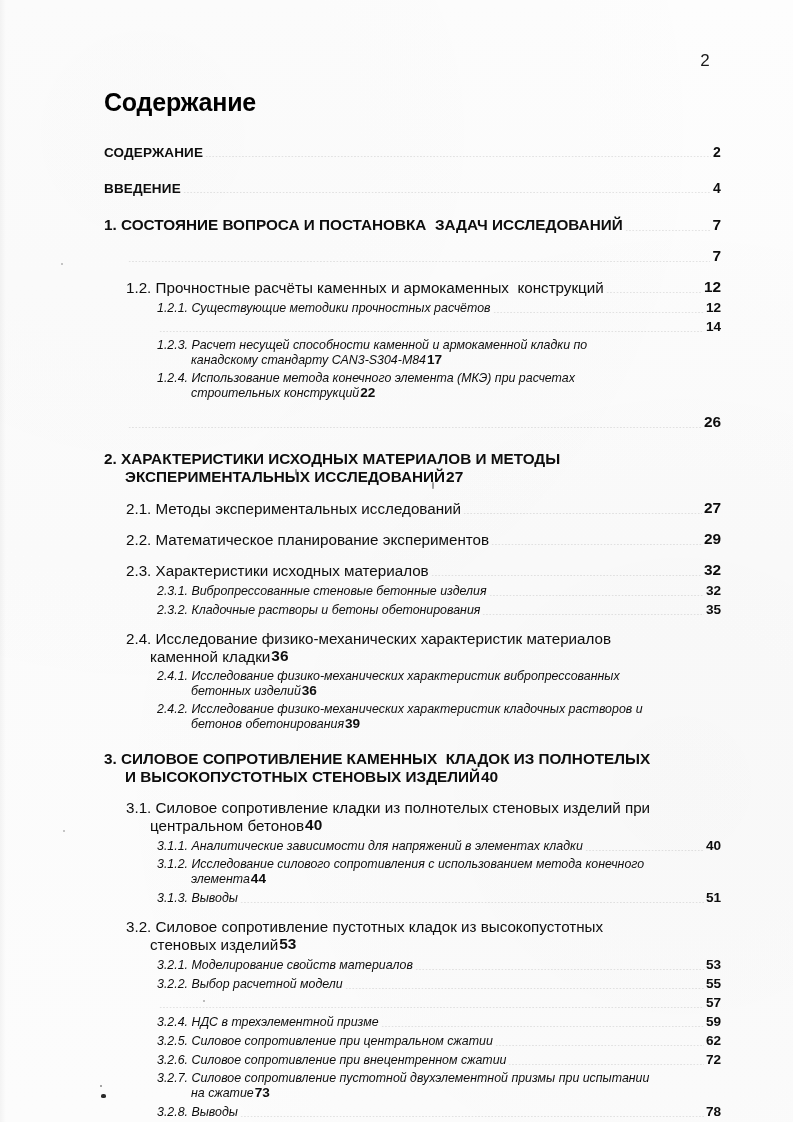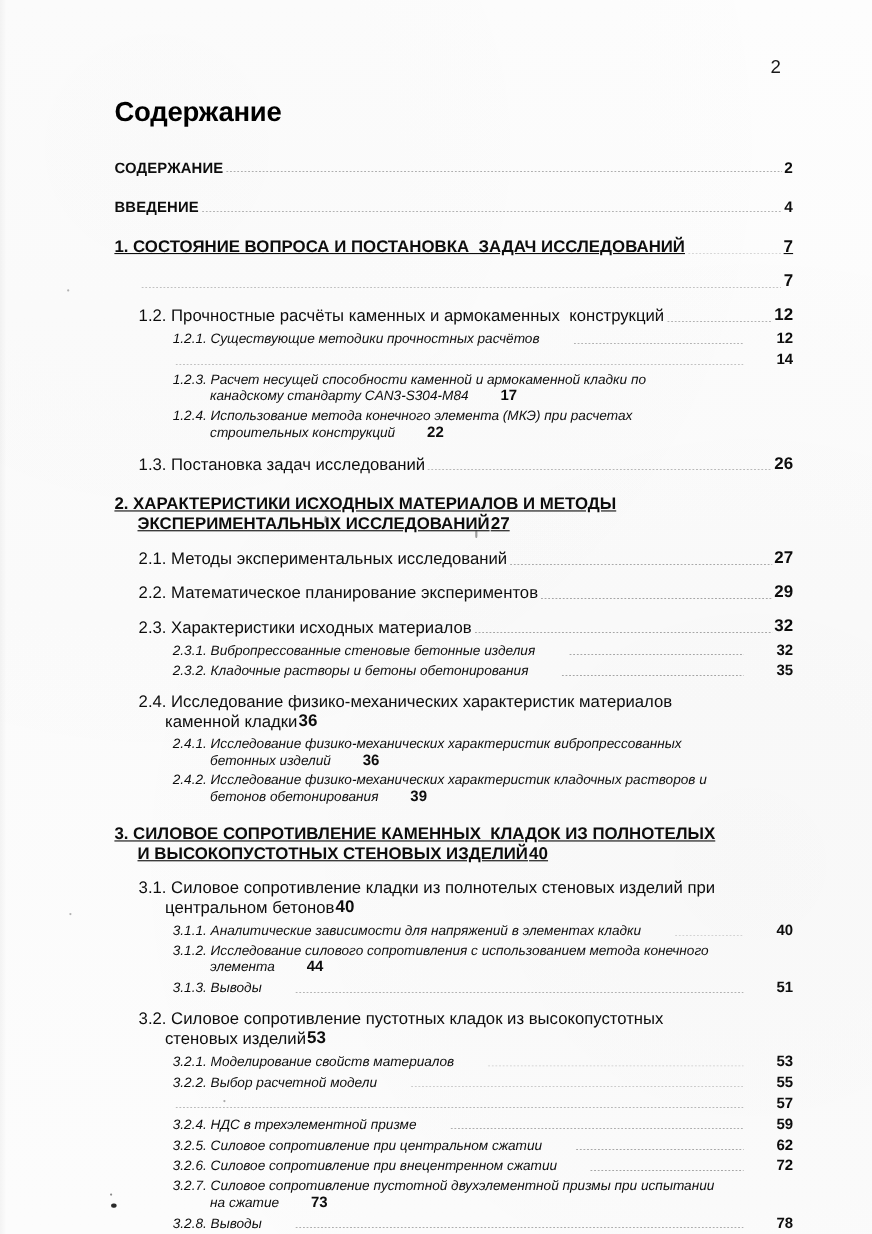--- a/index.html
+++ b/index.html
@@ -79,21 +79,21 @@
 
   
   .lvl-front {
     font-size: 13.5px;
     font-weight: bold;
     letter-spacing: 0.15px;
     margin-bottom: 20px;
   }
   .lvl-front .pg { font-size: 14px; }
   .lvl1-wrap { margin-top: 19px; margin-bottom: 8px; }
-  .lvl1-wrap .row { font-size: 15.3px; font-weight: bold; text-decoration: underline; }
+  .lvl1-wrap .row { font-size: 15.3px; font-weight: bold; }
   .lvl1-wrap .row.cont { padding-left: 21px; }
   .lvl1-wrap .row .pg { font-size: 15.5px; }
 
   
   .lvl2-wrap {
     margin-top: 13px;
     margin-bottom: 3px;
     padding-left: 22px;
   }
   .lvl2-wrap .row { font-size: 15.2px; font-weight: normal; }
@@ -103,21 +103,20 @@
   
   .lvl3-wrap {
     margin-top: 4px;
     margin-bottom: 1px;
     padding-left: 53px;
   }
   .lvl3-wrap .row {
     font-size: 12.4px;
     font-style: italic;
     font-weight: normal;
-    gap: 28px;
   }
   .lvl3-wrap .row .pg {
     font-size: 13.6px;
     font-style: normal;
     font-weight: bold;
   }
   .lvl3-wrap .row.cont { padding-left: 34px; }
   .lvl3-wrap .leader { margin-bottom: 2px; }
 
   
@@ -215,21 +214,20 @@
             <span class="txt">1.2.4. Использование метода конечного элемента (МКЭ) при расчетах</span>
             <span class="pg"></span>
           </div>
           <div class="row cont">
             <span class="txt">строительных конструкций</span>
             <span class="pg">22</span>
           </div>
         </div>
         <div class="lvl2-wrap">
           <div class="row">
-            <span class="txt">1.3. Постановка задач исследований</span>
             <span class="leader"></span>
             <span class="pg">26</span>
           </div>
         </div>
         <div class="lvl1-wrap">
           <div class="row">
             <span class="txt">2. ХАРАКТЕРИСТИКИ ИСХОДНЫХ МАТЕРИАЛОВ И МЕТОДЫ</span>
             <span class="pg"></span>
           </div>
           <div class="row cont">

